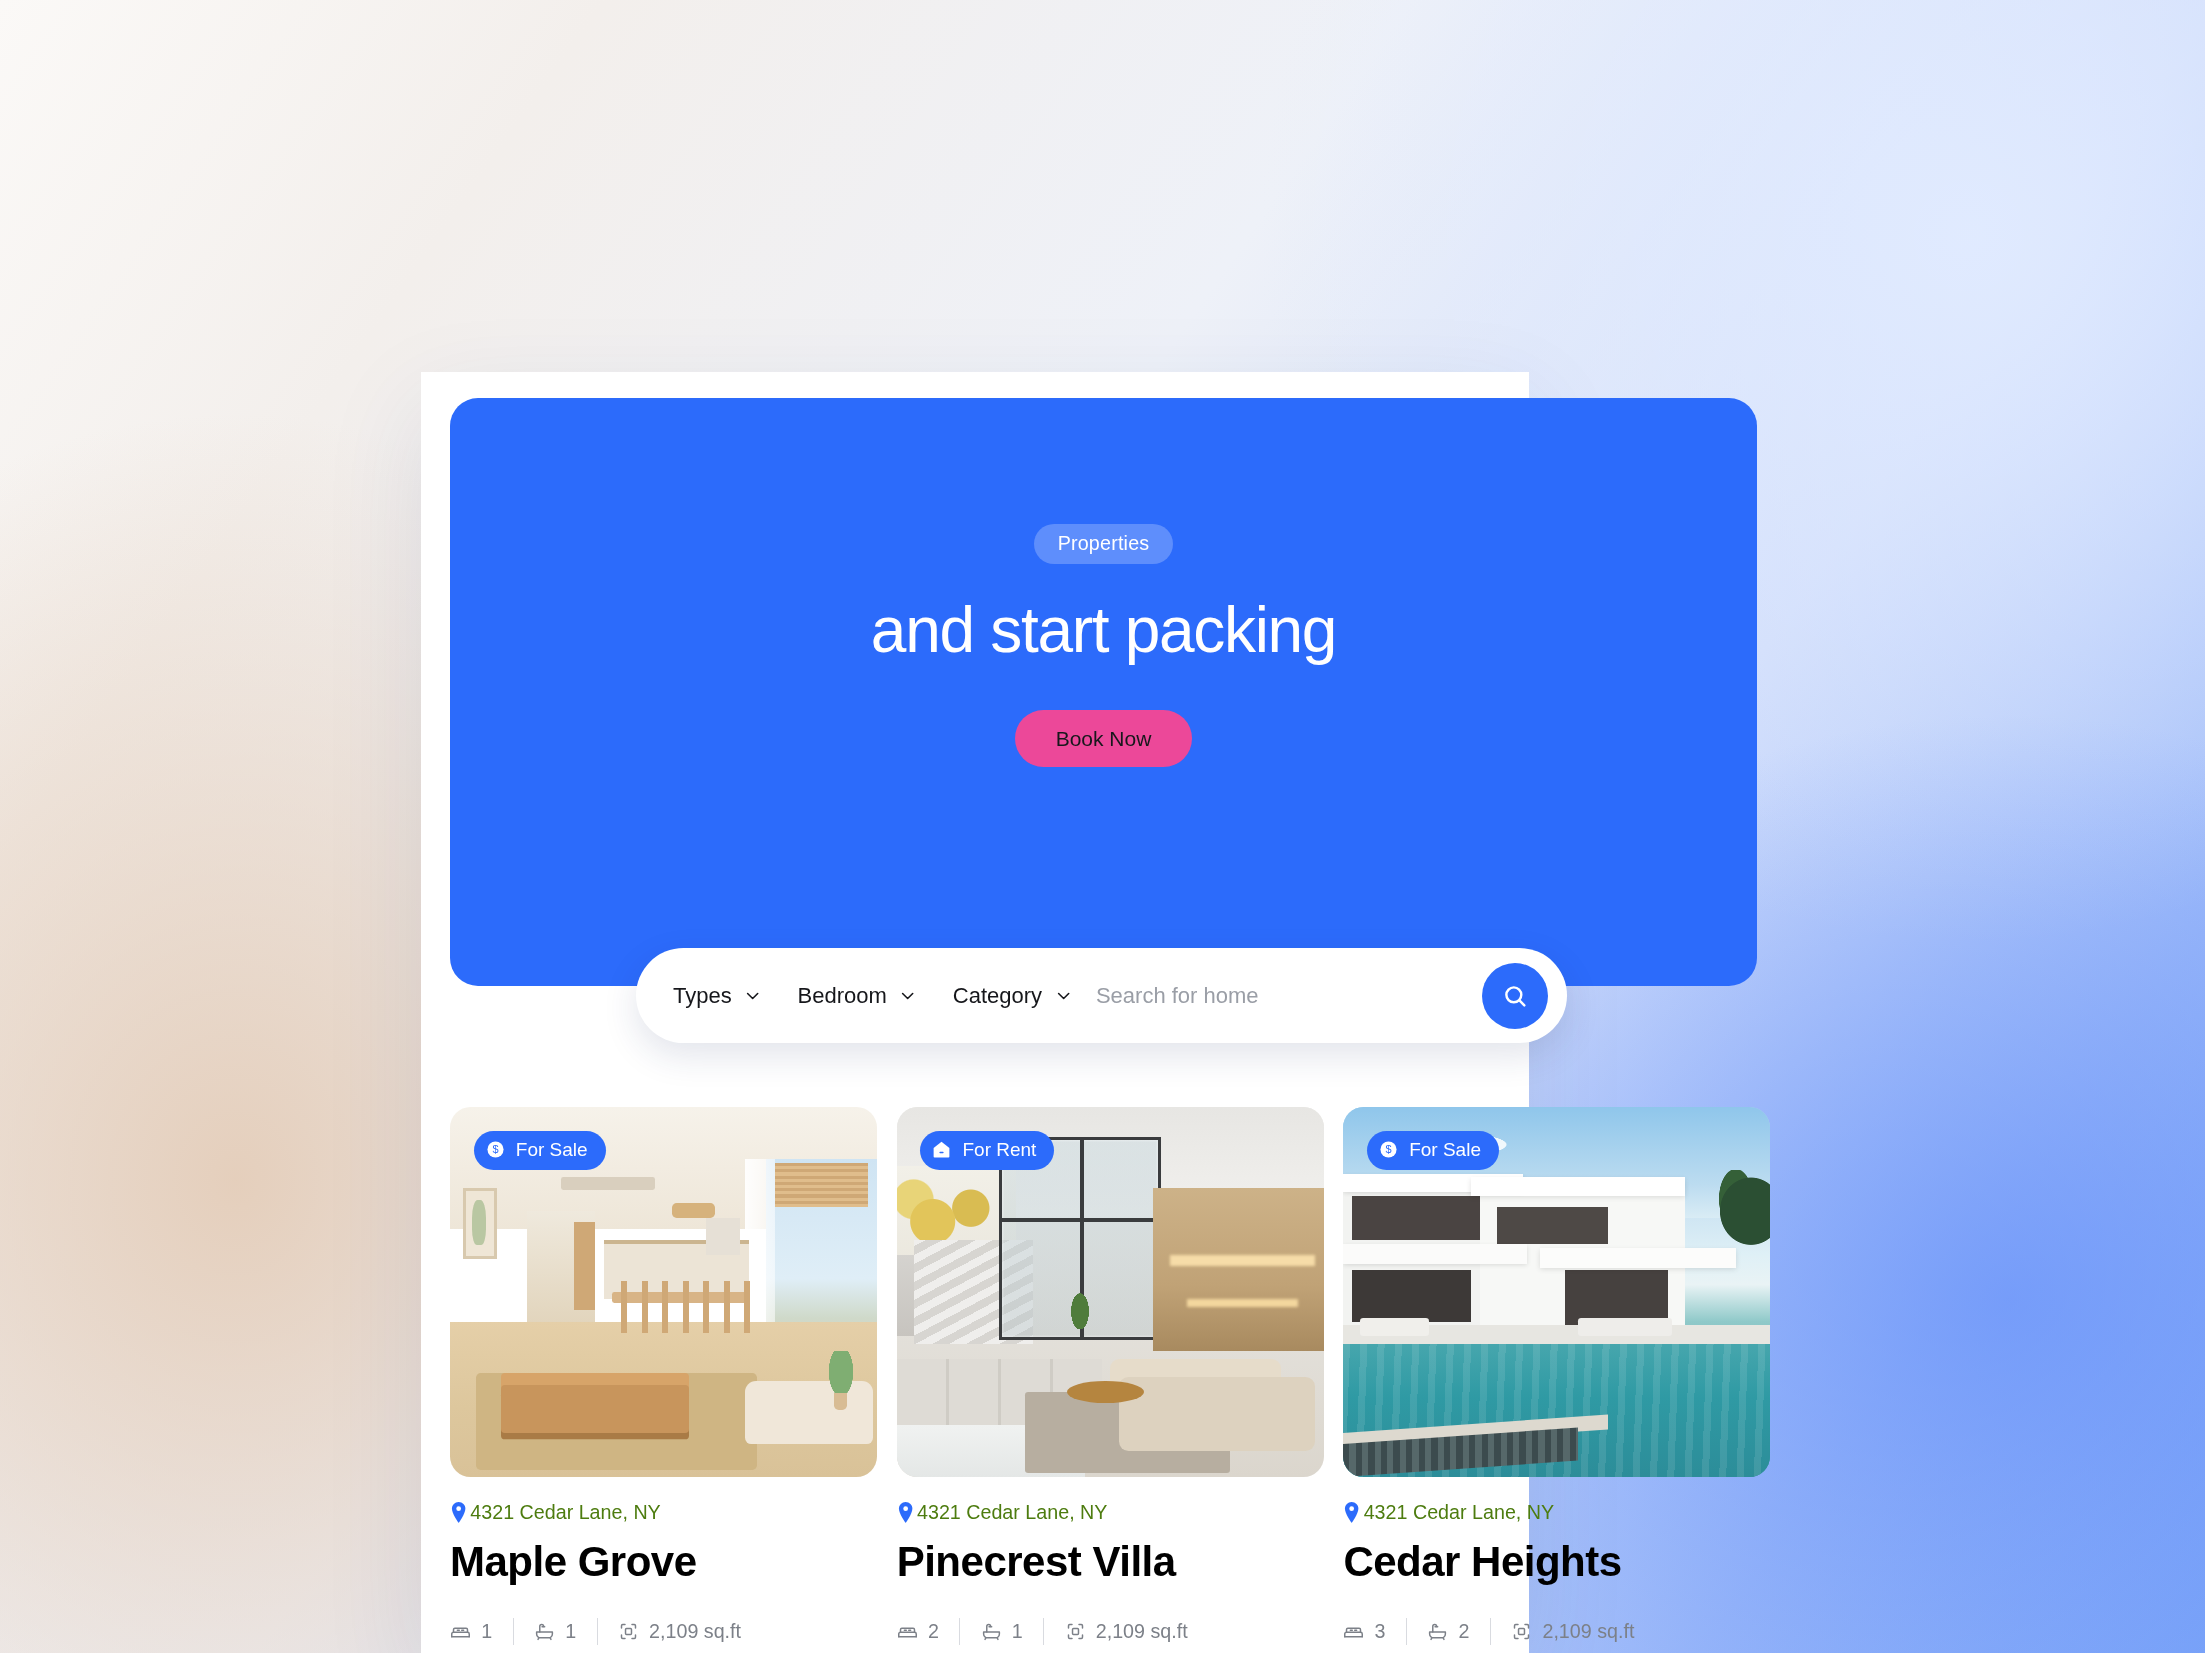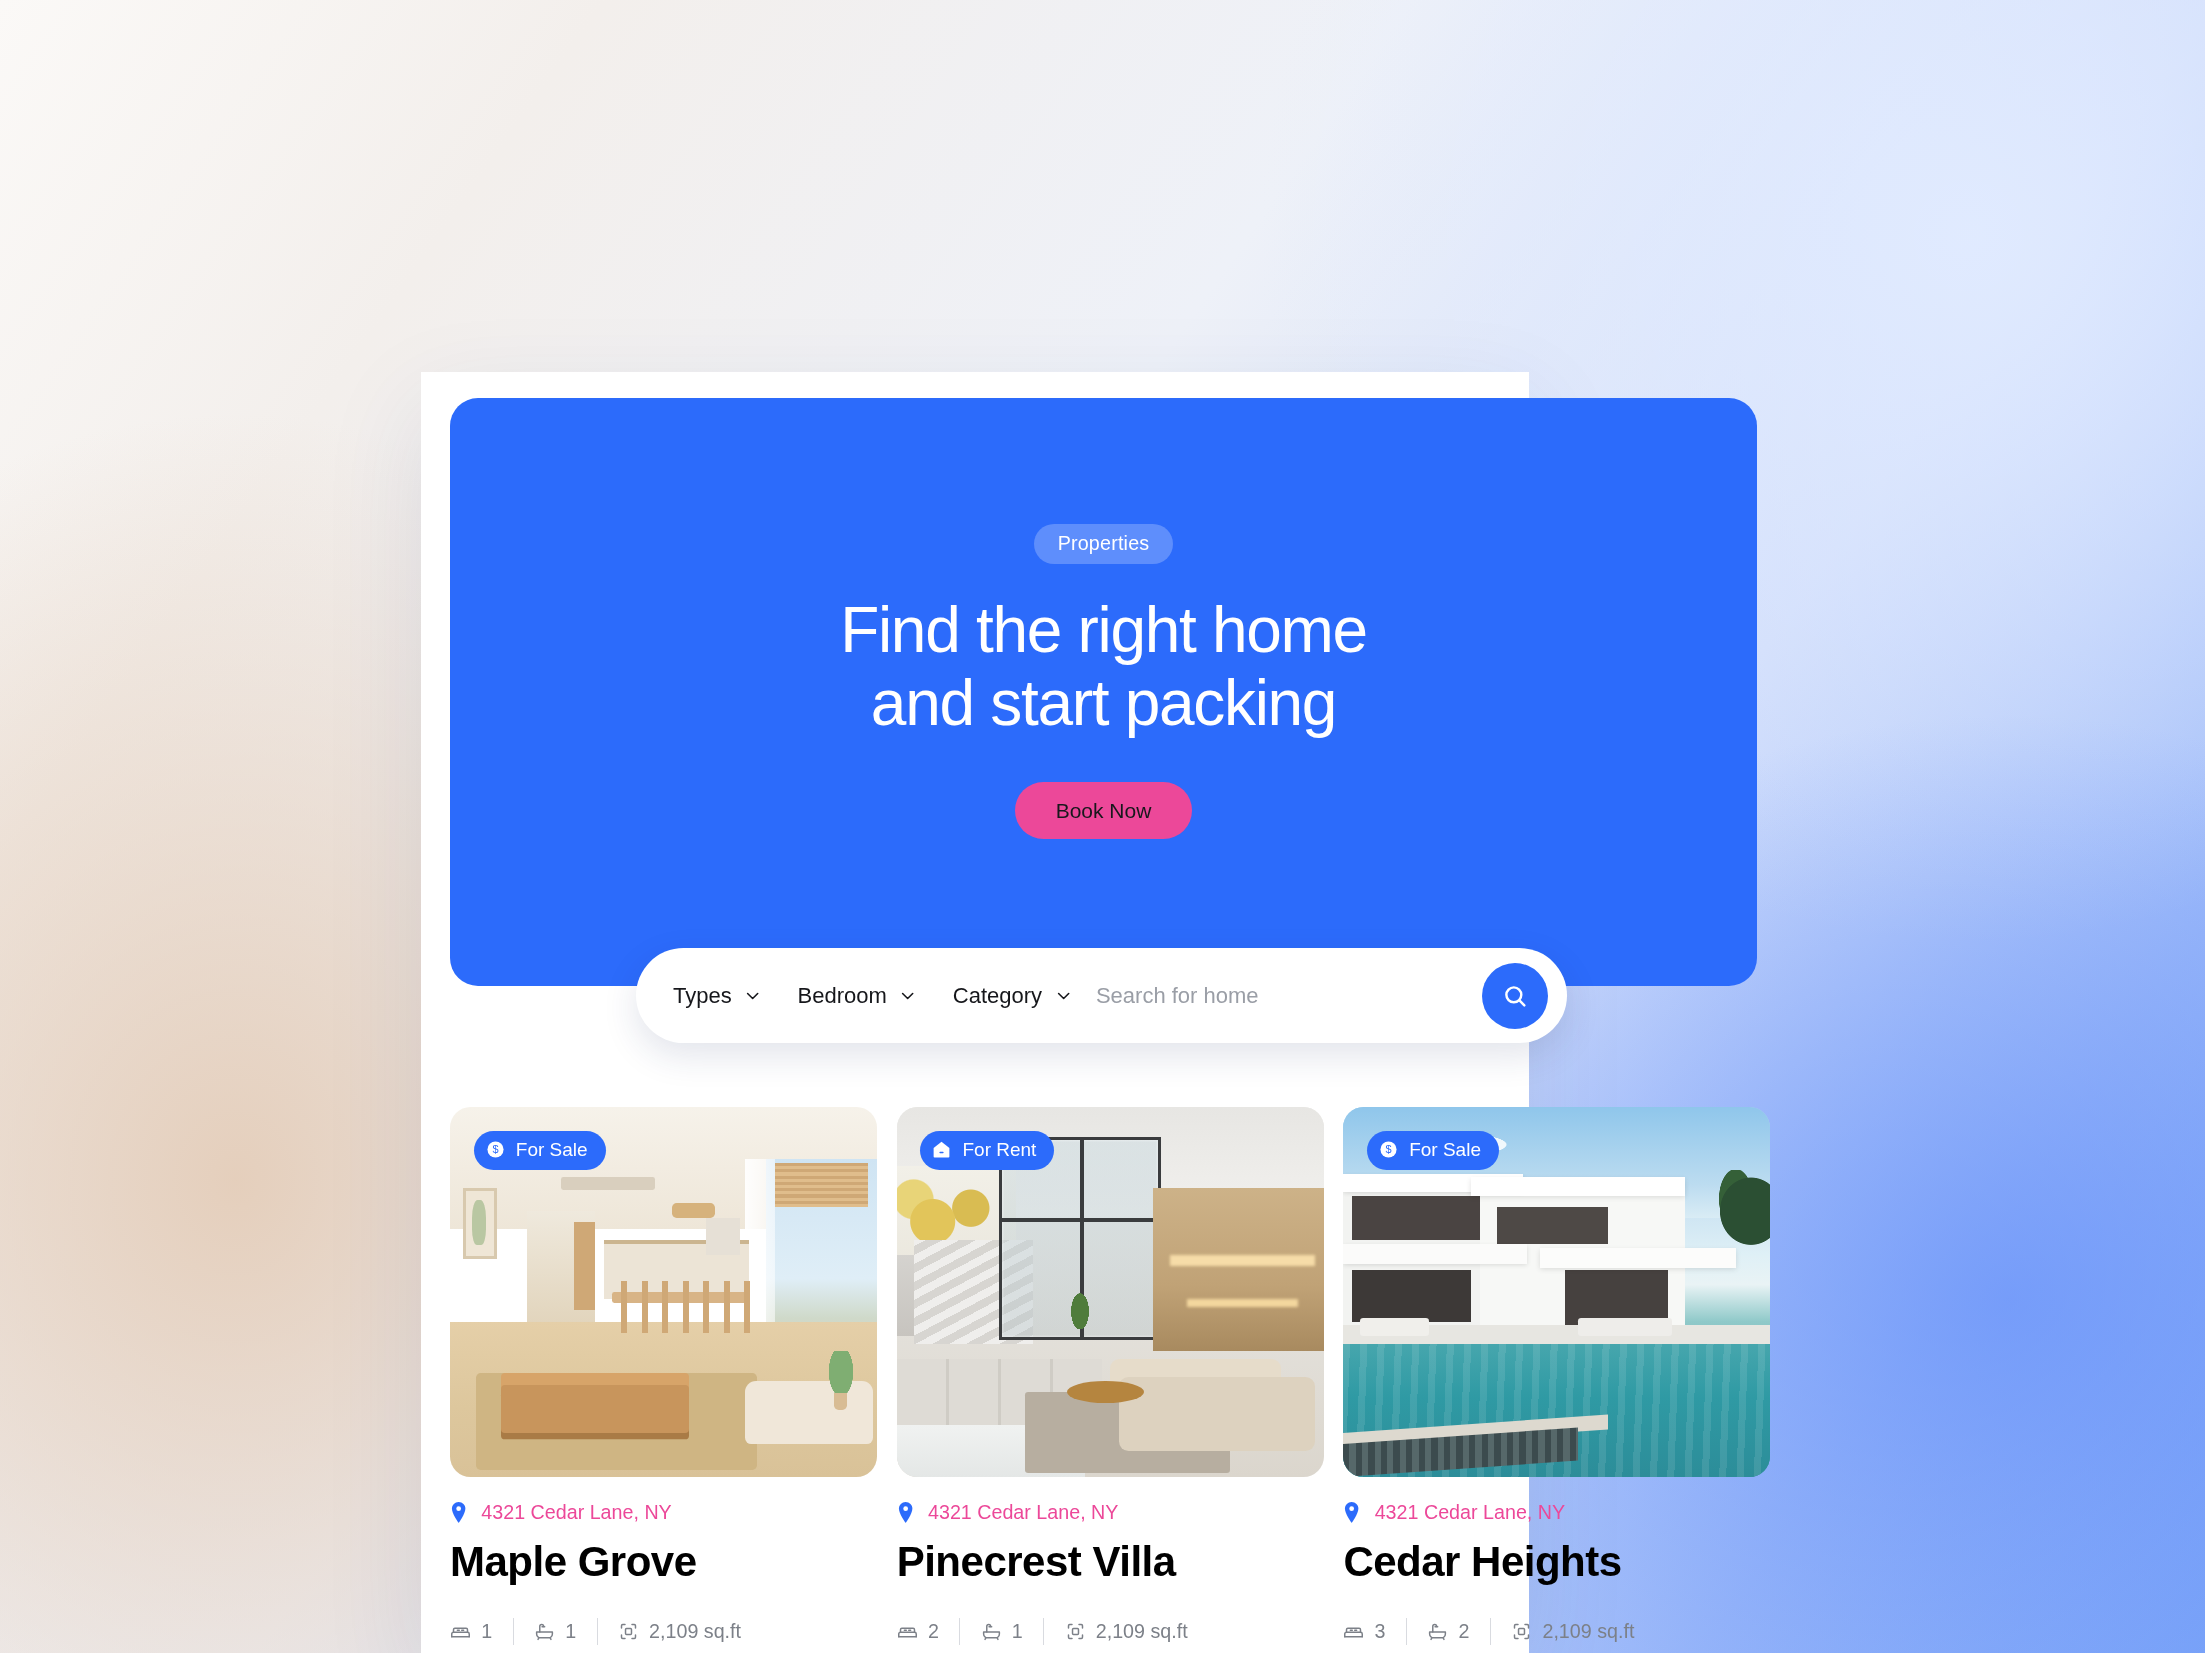--- a/index.html
+++ b/index.html
@@ -85,22 +85,22 @@
   }
   .badge {
     position:absolute; left:23.6px; top:23.6px; z-index:3;
     display:flex; align-items:center; gap:10.2px;
     background:#2c6bfb; color:#fff; border-radius:787px;
     padding:8.7px 18px 9.5px 11px; font-size:19px; line-height:1;
   }
   .badge svg { width:21px; height:21px; display:block; }
 
   .addr {
-    margin-top:24.4px; display:flex; align-items:center; gap:14px;
-    font-size:19.7px; color:#ec4899;
+    margin-top:24.4px; display:flex; align-items:center; gap:3px;
+    font-size:19.7px; color:#4d7c0f;
   }
   .addr svg { width:17.3px; height:21px; display:block; flex:0 0 auto; }
   .cname {
     margin-top:14px; font-size:42px; color:#000000;
     letter-spacing:-0.5px; font-weight:700;
   }
   .stats {
     margin-top:31.5px; display:flex; align-items:center;
     font-size:19.7px; color:#7c8088;
   }
@@ -212,21 +212,20 @@
     background:repeating-linear-gradient(90deg,#3c4b4e 0 6.3px,#56686a 6.3px 12.6px);transform:skewY(-4deg);transform-origin:left bottom;}
 </style>
 </head>
 <body>
 
 <div class="panel">
 
   <section class="hero">
     <div class="pill">Properties</div>
     <h1 class="hero-title">
-      <span class="l1">Find the right home</span>
       <span class="l2">and start packing</span>
     </h1>
     <button class="book-btn">Book Now</button>
   </section>
 
   <div class="searchbar">
     <div class="filter">
       <span>Types</span>
       <svg class="chev" viewBox="0 0 24 24" fill="none" stroke="#16171b" stroke-width="2.2" stroke-linecap="round" stroke-linejoin="round">
           <polyline points="5 9 12 16 19 9"></polyline>

